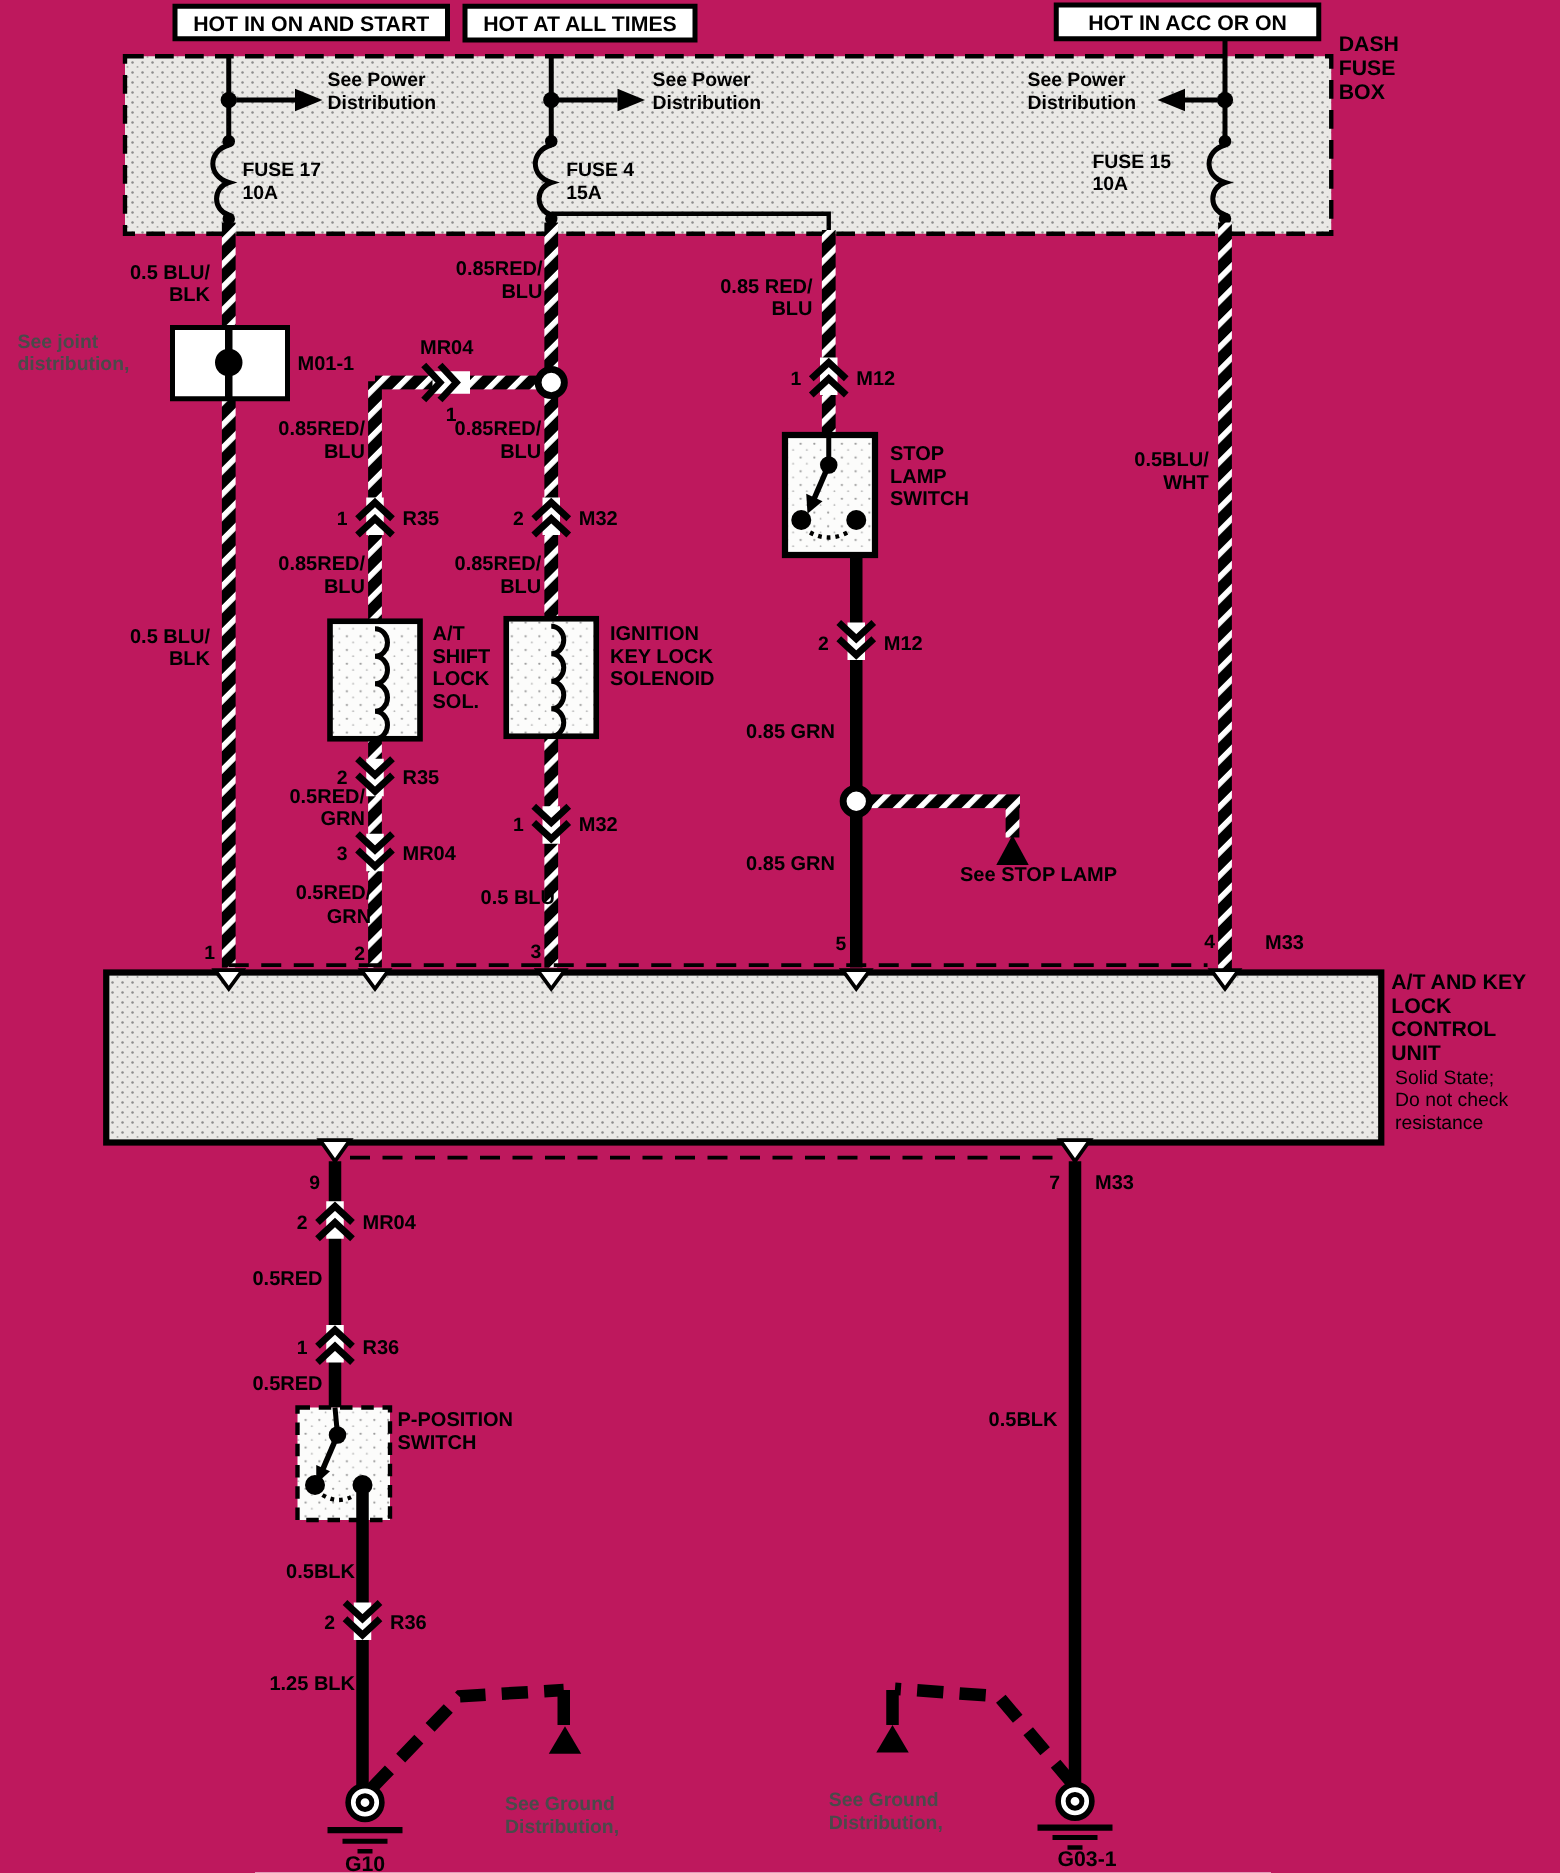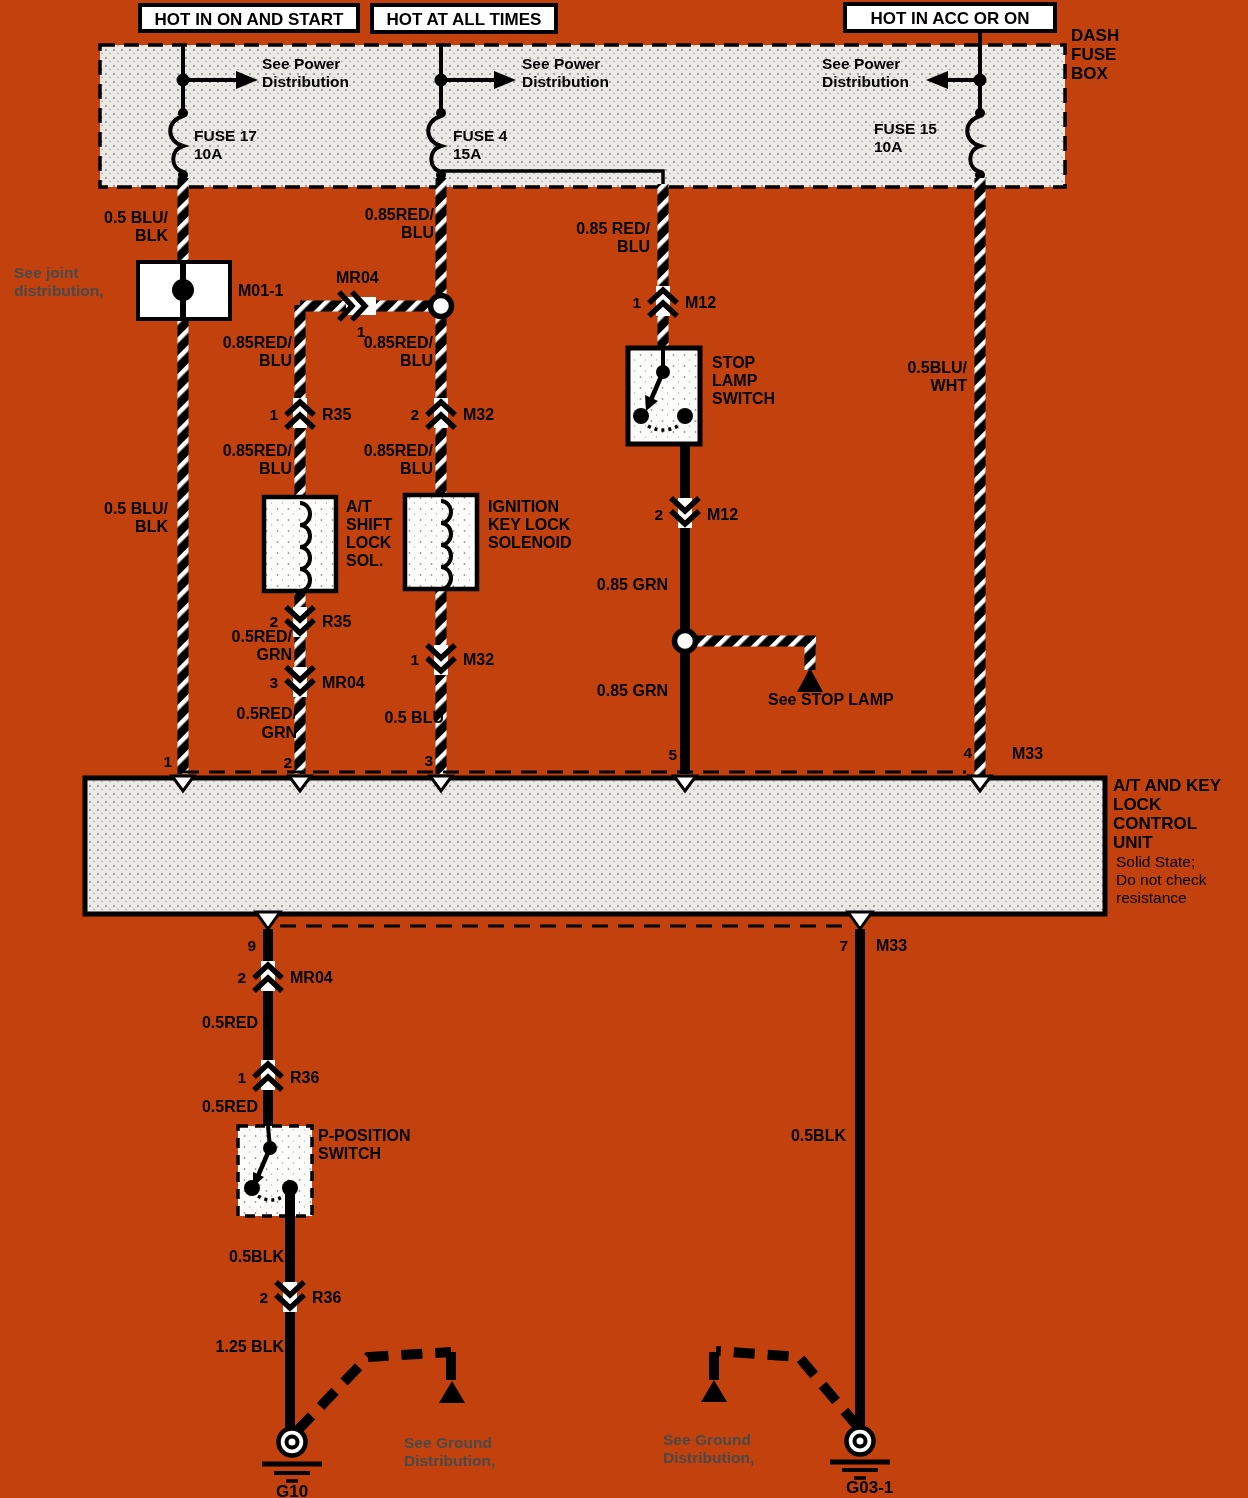--- a/index.html
+++ b/index.html
@@ -1,16 +1,16 @@
 <!DOCTYPE html>
 <html><head>
 <meta charset="utf-8">
 <style>
   html,body{margin:0;padding:0;background:#fff;}
-  .stage{position:relative;width:1248px;height:1498px;background:#c2410c;overflow:hidden;}
+  .stage{position:relative;width:1248px;height:1498px;background:#be185d;overflow:hidden;}
   svg{display:block;}
   text{font-family:"Liberation Sans","DejaVu Sans",sans-serif;font-weight:bold;fill:#000;}
   .t16{font-size:16px;}
   .t15{font-size:15.5px;}
   .t17{font-size:17px;}
   .nrm{font-weight:normal;font-size:15.5px;}
   .end{text-anchor:end;}
   .mid{text-anchor:middle;}
   .faded{fill:#4a4a4a;}
   .wire{stroke:#000;fill:none;}

